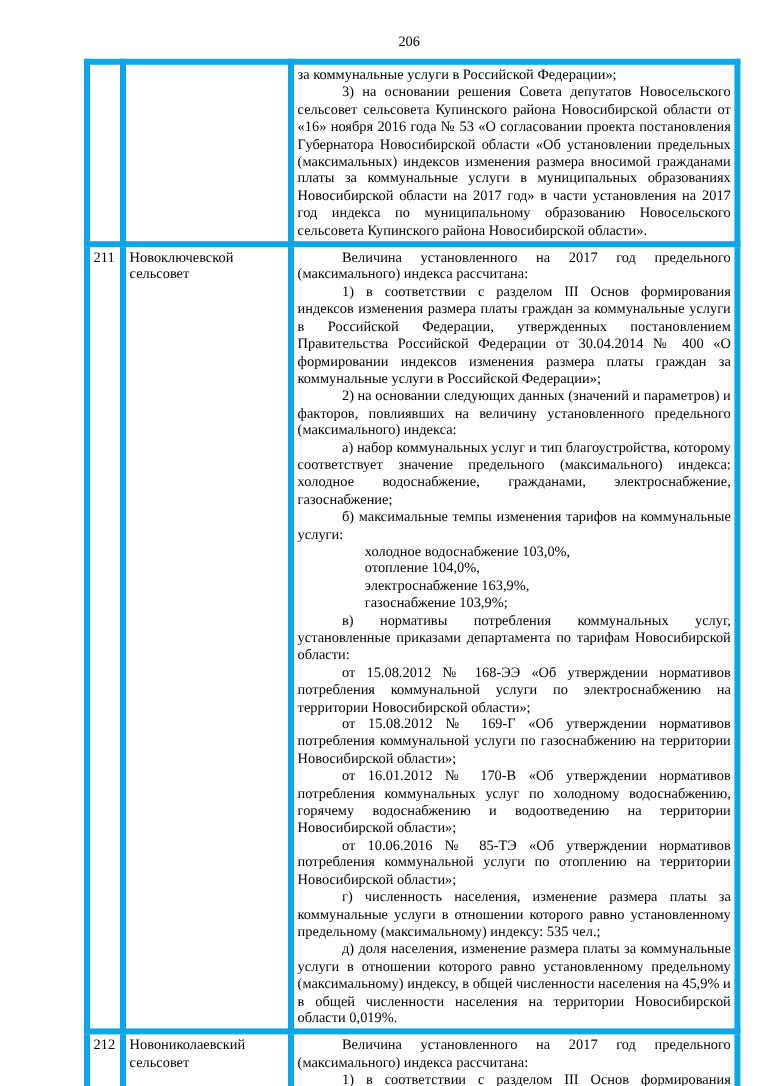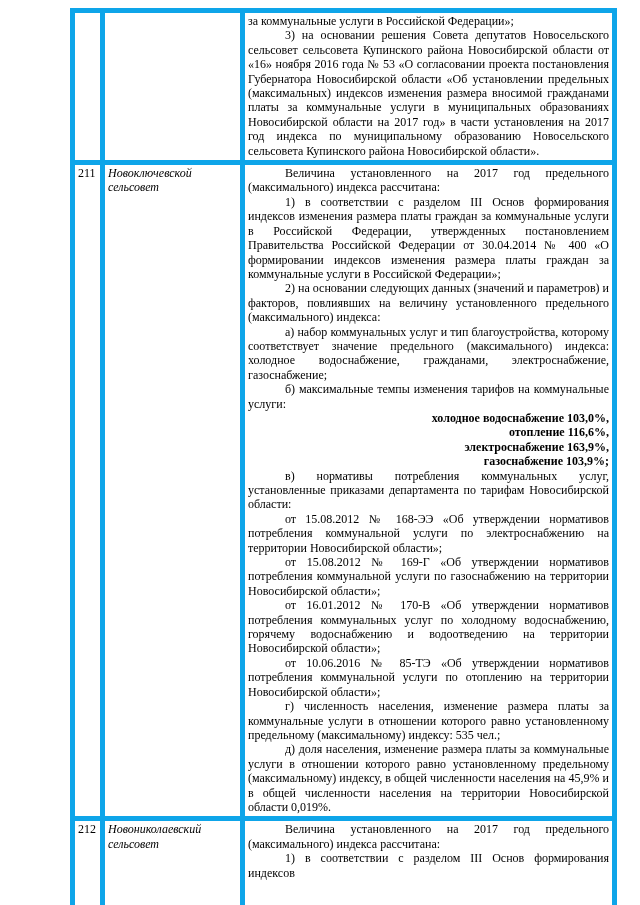--- a/index.html
+++ b/index.html
@@ -33,32 +33,33 @@
     vertical-align: top;
     padding: 1px 3px 2px 3px;
     font-size: 12px;
     line-height: 14.4px;
     margin-top: 20px;
   }
   col.c1 { width: 30px; }
   col.c2 { width: 140px; }
   col.c3 { width: 372px; }
   td.col-num { padding-left: 3px; }
-  td.col-name { padding-left: 4px; font-style: italic; }
+  td.col-name { padding-left: 4px; }
   td.col-text { padding-left: 4px; padding-right: 4px; }
   .para { text-align: justify; }
   .para.p { text-indent: 37px; }
   .para.cont { text-indent: 0; }
-  .para.sub { text-align: right; text-indent: 0; margin-left: 56px; font-weight: bold; }
+  .para.sub { text-align: left; text-indent: 0; margin-left: 56px; }
   table.doc tr:last-child td { height: 140px; }
 </style>
 </head>
 <body>
 
 <div class="page">
+  <div class="page-number">206</div>
   <table class="doc">
     <colgroup>
       <col class="c1">
       <col class="c2">
       <col class="c3">
     </colgroup>
     <tbody id="table-body">
         <tr>
           <td class="col-num"></td>
           <td class="col-name"></td>
@@ -70,21 +71,21 @@
         <tr>
           <td class="col-num">211</td>
           <td class="col-name">Новоключевской сельсовет</td>
           <td class="col-text">
             <div class="para p">Величина установленного на 2017 год предельного (максимального) индекса рассчитана:</div>
             <div class="para p">1) в соответствии с разделом III Основ формирования индексов изменения размера платы граждан за коммунальные услуги в Российской Федерации, утвержденных постановлением Правительства Российской Федерации от 30.04.2014 № 400 «О формировании индексов изменения размера платы граждан за коммунальные услуги в Российской Федерации»;</div>
             <div class="para p">2) на основании следующих данных (значений и параметров) и факторов, повлиявших на величину установленного предельного (максимального) индекса:</div>
             <div class="para p">а) набор коммунальных услуг и тип благоустройства, которому соответствует значение предельного (максимального) индекса: холодное водоснабжение, гражданами, электроснабжение, газоснабжение;</div>
             <div class="para p">б) максимальные темпы изменения тарифов на коммунальные услуги:</div>
             <div class="para sub">холодное водоснабжение 103,0%,</div>
-            <div class="para sub">отопление 116,6%,</div>
+            <div class="para sub">отопление 104,0%,</div>
             <div class="para sub">электроснабжение 163,9%,</div>
             <div class="para sub">газоснабжение 103,9%;</div>
             <div class="para p">в) нормативы потребления коммунальных услуг, установленные приказами департамента по тарифам Новосибирской области:</div>
             <div class="para p">от 15.08.2012 № 168-ЭЭ «Об утверждении нормативов потребления коммунальной услуги по электроснабжению на территории Новосибирской области»;</div>
             <div class="para p">от 15.08.2012 № 169-Г «Об утверждении нормативов потребления коммунальной услуги по газоснабжению на территории Новосибирской области»;</div>
             <div class="para p">от 16.01.2012 № 170-В «Об утверждении нормативов потребления коммунальных услуг по холодному водоснабжению, горячему водоснабжению и водоотведению на территории Новосибирской области»;</div>
             <div class="para p">от 10.06.2016 № 85-ТЭ «Об утверждении нормативов потребления коммунальной услуги по отоплению на территории Новосибирской области»;</div>
             <div class="para p">г) численность населения, изменение размера платы за коммунальные услуги в отношении которого равно установленному предельному (максимальному) индексу: 535 чел.;</div>
             <div class="para p">д) доля населения, изменение размера платы за коммунальные услуги в отношении которого равно установленному предельному (максимальному) индексу, в общей численности населения на 45,9% и в общей численности населения на территории Новосибирской области 0,019%.</div>
           </td>

